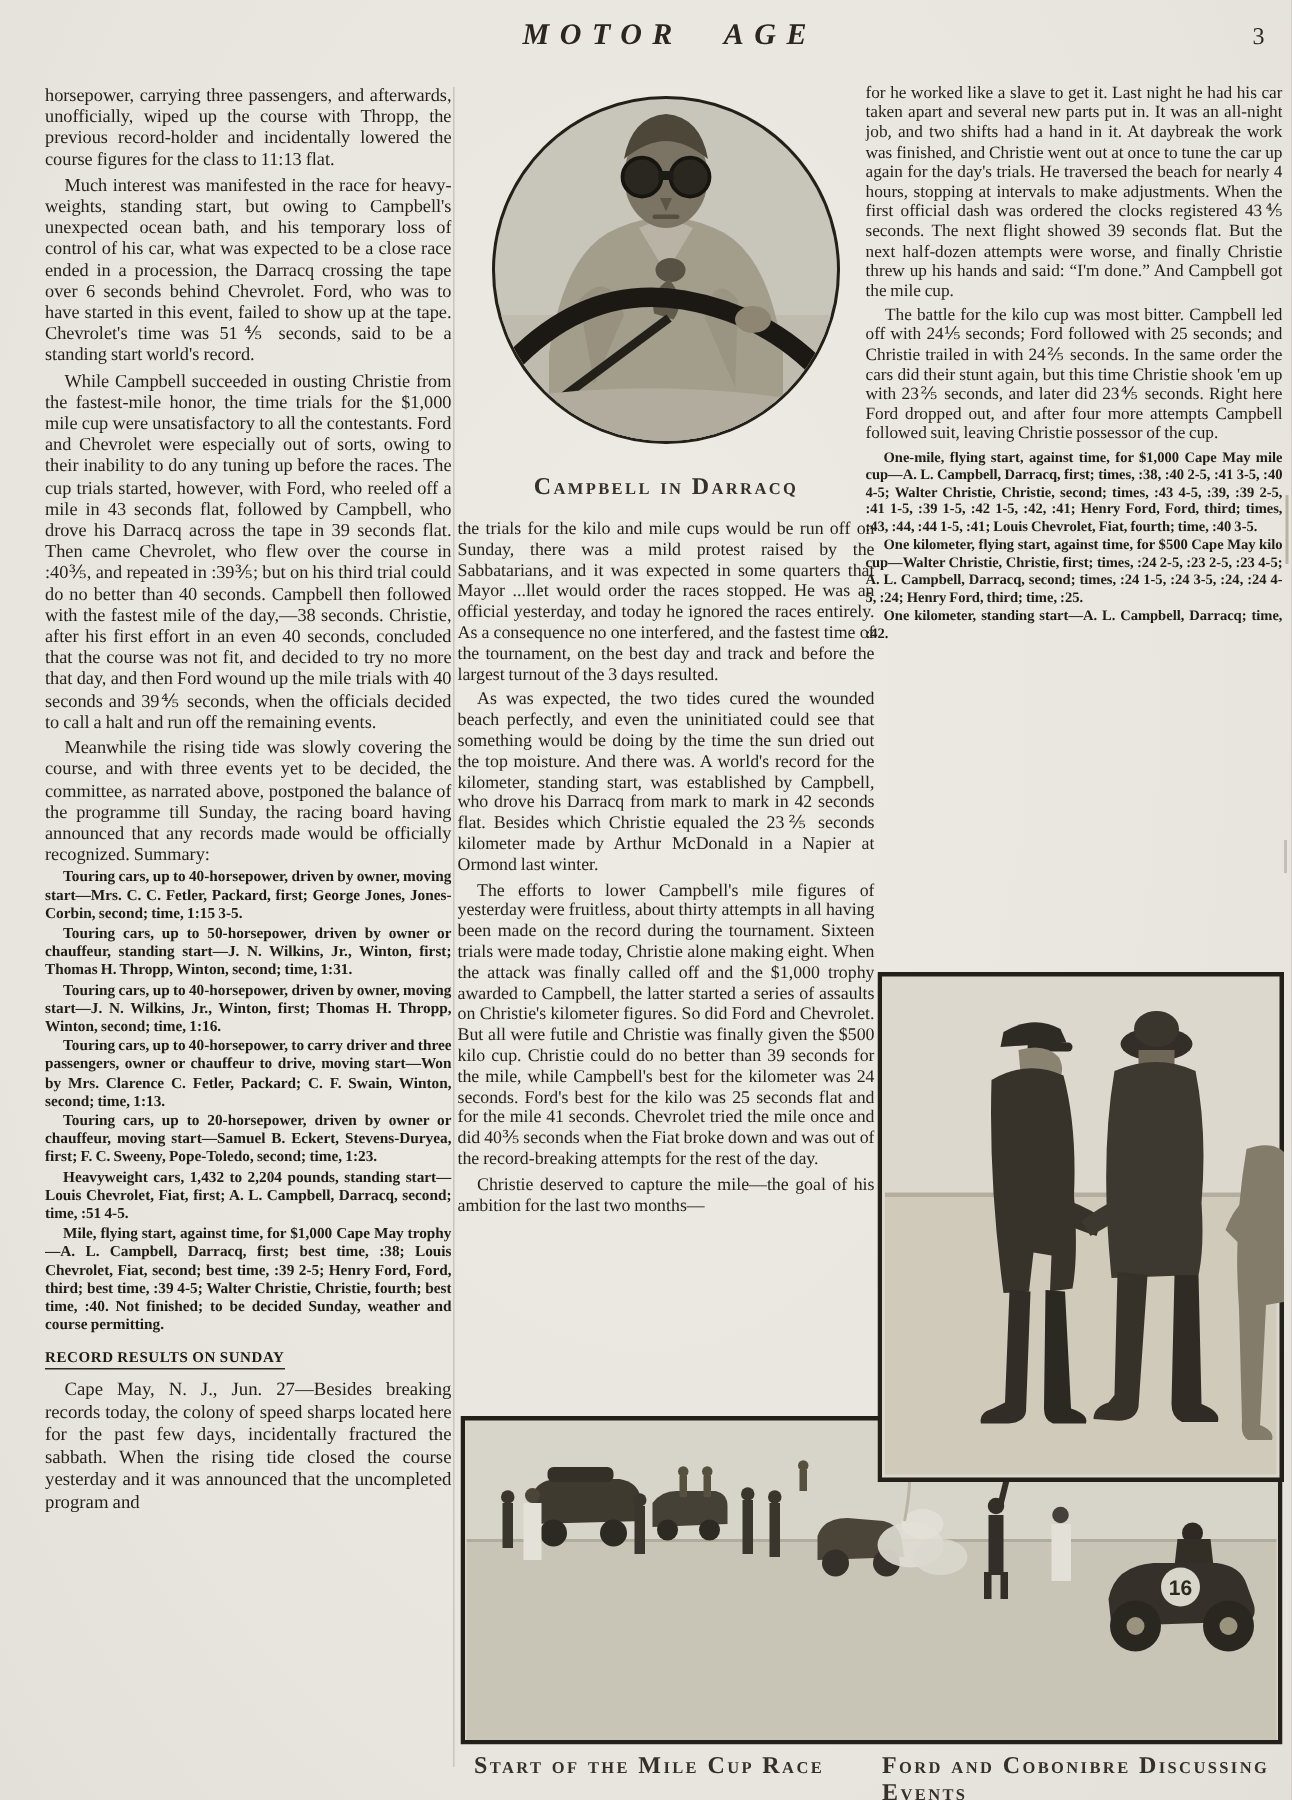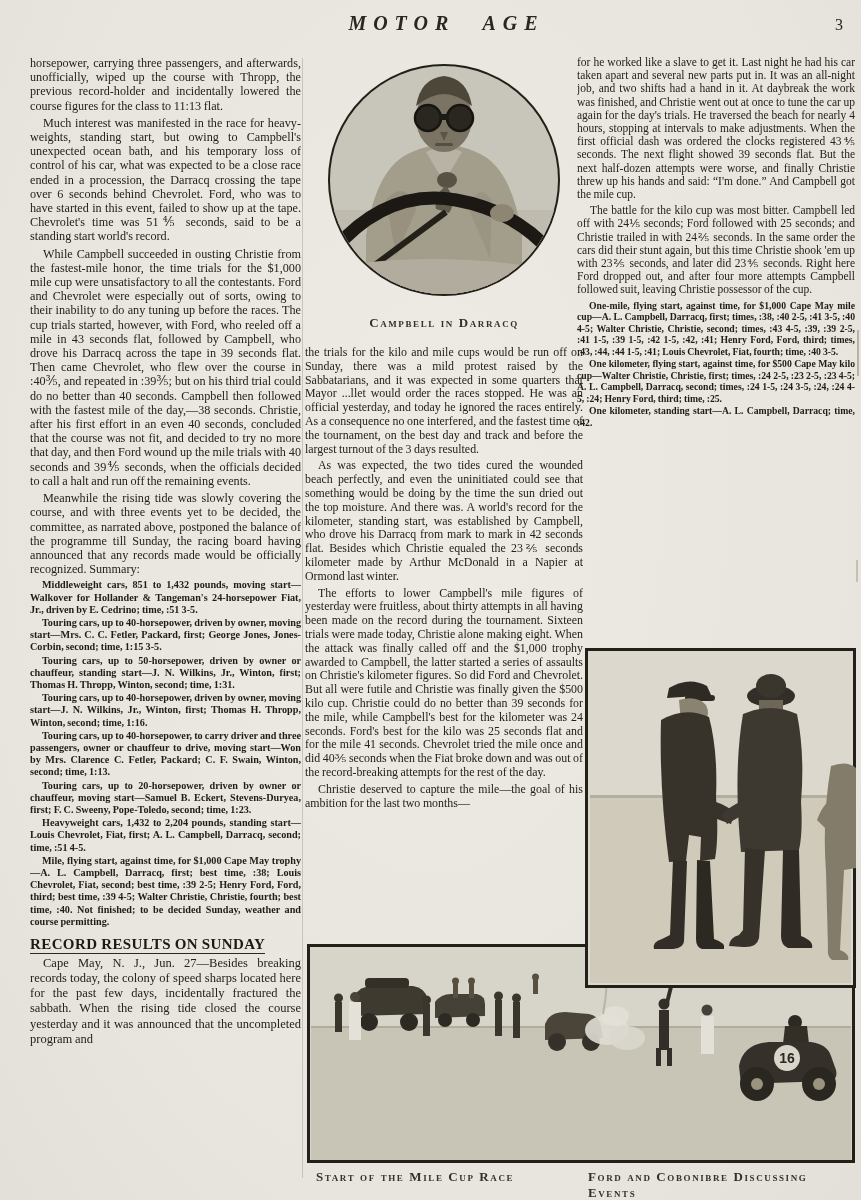--- a/index.html
+++ b/index.html
@@ -27,29 +27,29 @@
   .col-left  { left:30px;  top:56px;  width:271px; height:1140px; font-size:12.2px; line-height:14.2px; }
   .col-mid   { left:305px; top:346px; width:278px; height:594px;  font-size:11.9px; line-height:13.8px; }
   .col-right { left:577px; top:56px;  width:278px; height:592px;  font-size:11.5px; line-height:13.2px; }
 
   .summary { font-weight:bold; color:#201d16; margin-top:2px; }
   .col-left  .summary { font-size:10.2px; line-height:12.2px; }
   .col-right .summary { font-size:9.7px;  line-height:11.5px; }
   .summary .item { text-indent:12px; margin:1px 0; }
 
   .section-heading {
-    margin:9px 0 5px 0; font-size:15px; font-weight:bold;
+    margin:9px 0 5px 0; font-size:10px; font-weight:bold;
     letter-spacing:0.4px; color:#1d1a14; text-indent:0;
   }
   .section-heading span { border-bottom:1.5px solid #2c2923; padding-bottom:1px; }
   .closing { font-size:12.5px; line-height:15.1px; }
 
   .portrait-wrap { position:absolute; left:305px; top:60px; width:278px; text-align:center; }
   .photo-caption {
-    font-variant:small-caps; letter-spacing:1.6px; font-size:13px;
+    font-variant:small-caps; letter-spacing:1.6px; font-size:16px;
     color:#35312a; font-weight:bold;
   }
   .portrait-wrap .photo-caption { margin-top:11px; }
 
   .men-photo  { position:absolute; left:585px; top:648px; z-index:3; line-height:0; }
   .race-photo { position:absolute; left:307px; top:944px; z-index:2; line-height:0; }
 
   .caption-race { position:absolute; left:316px; top:1169px; width:300px; text-align:left; z-index:4; }
   .caption-men  { position:absolute; left:588px; top:1169px; width:267px; text-align:left; z-index:4; }
 
@@ -67,21 +67,20 @@
   <div class="colrule"></div>
   <div class="speck-a"></div>
   <div class="speck-b"></div>
 
   <div class="col col-left">
     <p class="flush">horsepower, carrying three passengers, and afterwards, unofficially, wiped up the course with Thropp, the previous record-holder and incidentally lowered the course figures for the class to 11:13 flat.</p>
     <p>Much interest was manifested in the race for heavy-weights, standing start, but owing to Campbell's unexpected ocean bath, and his temporary loss of control of his car, what was expected to be a close race ended in a procession, the Darracq crossing the tape over 6 seconds behind Chevrolet. Ford, who was to have started in this event, failed to show up at the tape. Chevrolet's time was 51⅘ seconds, said to be a standing start world's record.</p>
     <p>While Campbell succeeded in ousting Christie from the fastest-mile honor, the time trials for the $1,000 mile cup were unsatisfactory to all the contestants. Ford and Chevrolet were especially out of sorts, owing to their inability to do any tuning up before the races. The cup trials started, however, with Ford, who reeled off a mile in 43 seconds flat, followed by Campbell, who drove his Darracq across the tape in 39 seconds flat. Then came Chevrolet, who flew over the course in :40⅗, and repeated in :39⅗; but on his third trial could do no better than 40 seconds. Campbell then followed with the fastest mile of the day,—38 seconds. Christie, after his first effort in an even 40 seconds, concluded that the course was not fit, and decided to try no more that day, and then Ford wound up the mile trials with 40 seconds and 39⅘ seconds, when the officials decided to call a halt and run off the remaining events.</p>
     <p>Meanwhile the rising tide was slowly covering the course, and with three events yet to be decided, the committee, as narrated above, postponed the balance of the programme till Sunday, the racing board having announced that any records made would be officially recognized. Summary:</p>
     <div class="summary">
-      <div class="item">Middleweight cars, 851 to 1,432 pounds, moving start—Walkover for Hollander &amp; Tangeman's 24-horsepower Fiat, Jr., driven by E. Cedrino; time, :51 3-5.</div>
       <div class="item">Touring cars, up to 40-horsepower, driven by owner, moving start—Mrs. C. C. Fetler, Packard, first; George Jones, Jones-Corbin, second; time, 1:15 3-5.</div>
       <div class="item">Touring cars, up to 50-horsepower, driven by owner or chauffeur, standing start—J. N. Wilkins, Jr., Winton, first; Thomas H. Thropp, Winton, second; time, 1:31.</div>
       <div class="item">Touring cars, up to 40-horsepower, driven by owner, moving start—J. N. Wilkins, Jr., Winton, first; Thomas H. Thropp, Winton, second; time, 1:16.</div>
       <div class="item">Touring cars, up to 40-horsepower, to carry driver and three passengers, owner or chauffeur to drive, moving start—Won by Mrs. Clarence C. Fetler, Packard; C. F. Swain, Winton, second; time, 1:13.</div>
       <div class="item">Touring cars, up to 20-horsepower, driven by owner or chauffeur, moving start—Samuel B. Eckert, Stevens-Duryea, first; F. C. Sweeny, Pope-Toledo, second; time, 1:23.</div>
       <div class="item">Heavyweight cars, 1,432 to 2,204 pounds, standing start—Louis Chevrolet, Fiat, first; A. L. Campbell, Darracq, second; time, :51 4-5.</div>
       <div class="item">Mile, flying start, against time, for $1,000 Cape May trophy—A. L. Campbell, Darracq, first; best time, :38; Louis Chevrolet, Fiat, second; best time, :39 2-5; Henry Ford, Ford, third; best time, :39 4-5; Walter Christie, Christie, fourth; best time, :40. Not finished; to be decided Sunday, weather and course permitting.</div>
     </div>
     <h2 class="section-heading"><span>RECORD RESULTS ON SUNDAY</span></h2>
     <p class="closing">Cape May, N. J., Jun. 27—Besides breaking records today, the colony of speed sharps located here for the past few days, incidentally fractured the sabbath. When the rising tide closed the course yesterday and it was announced that the uncompleted program and</p>

